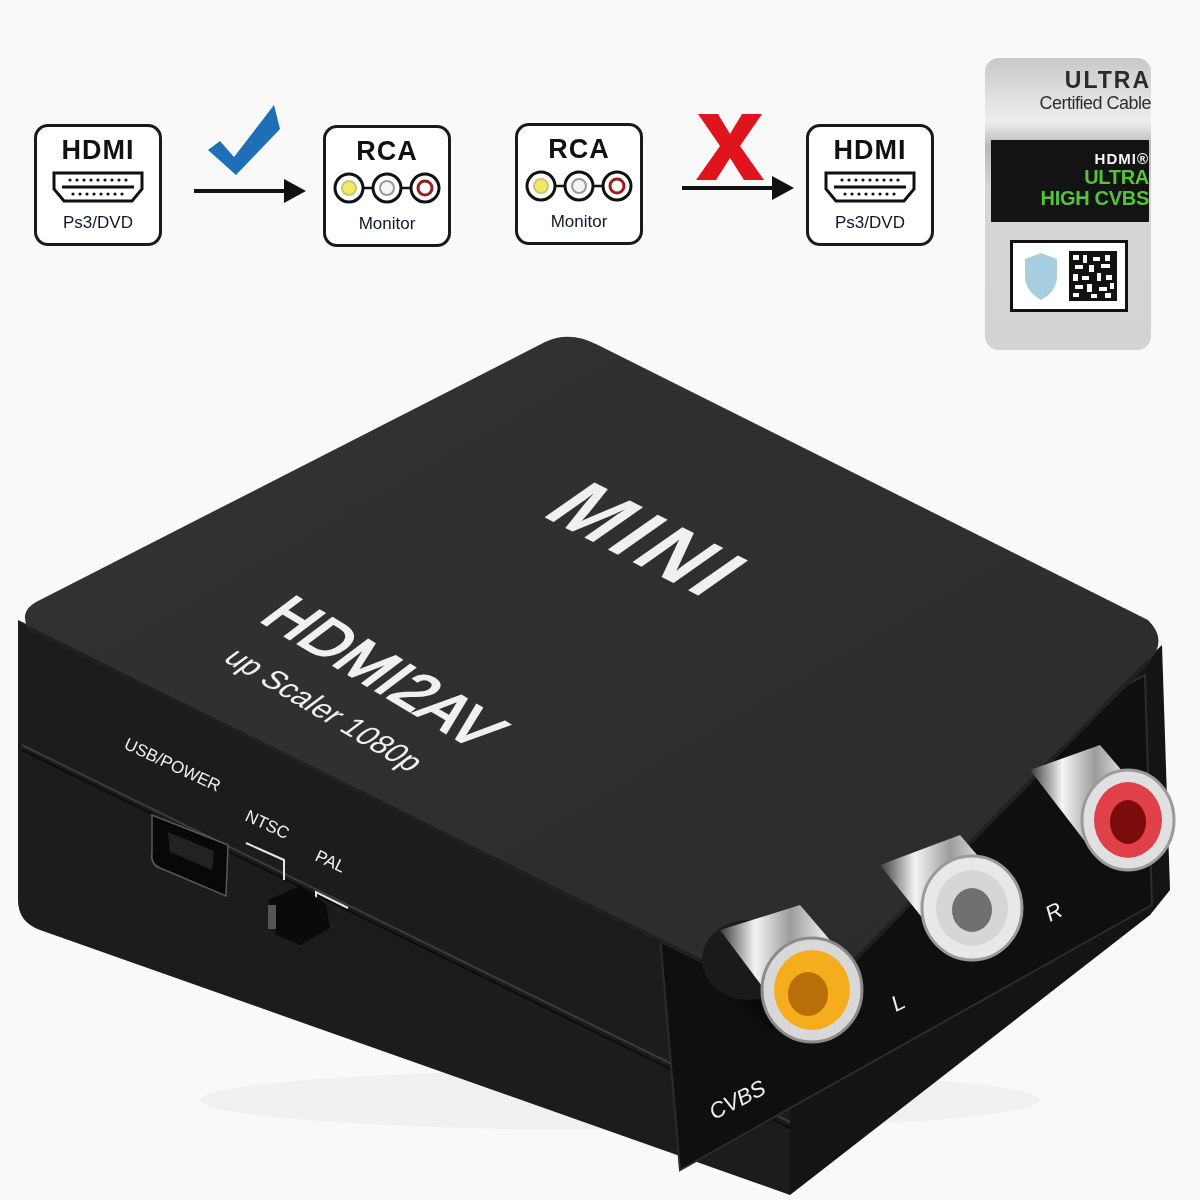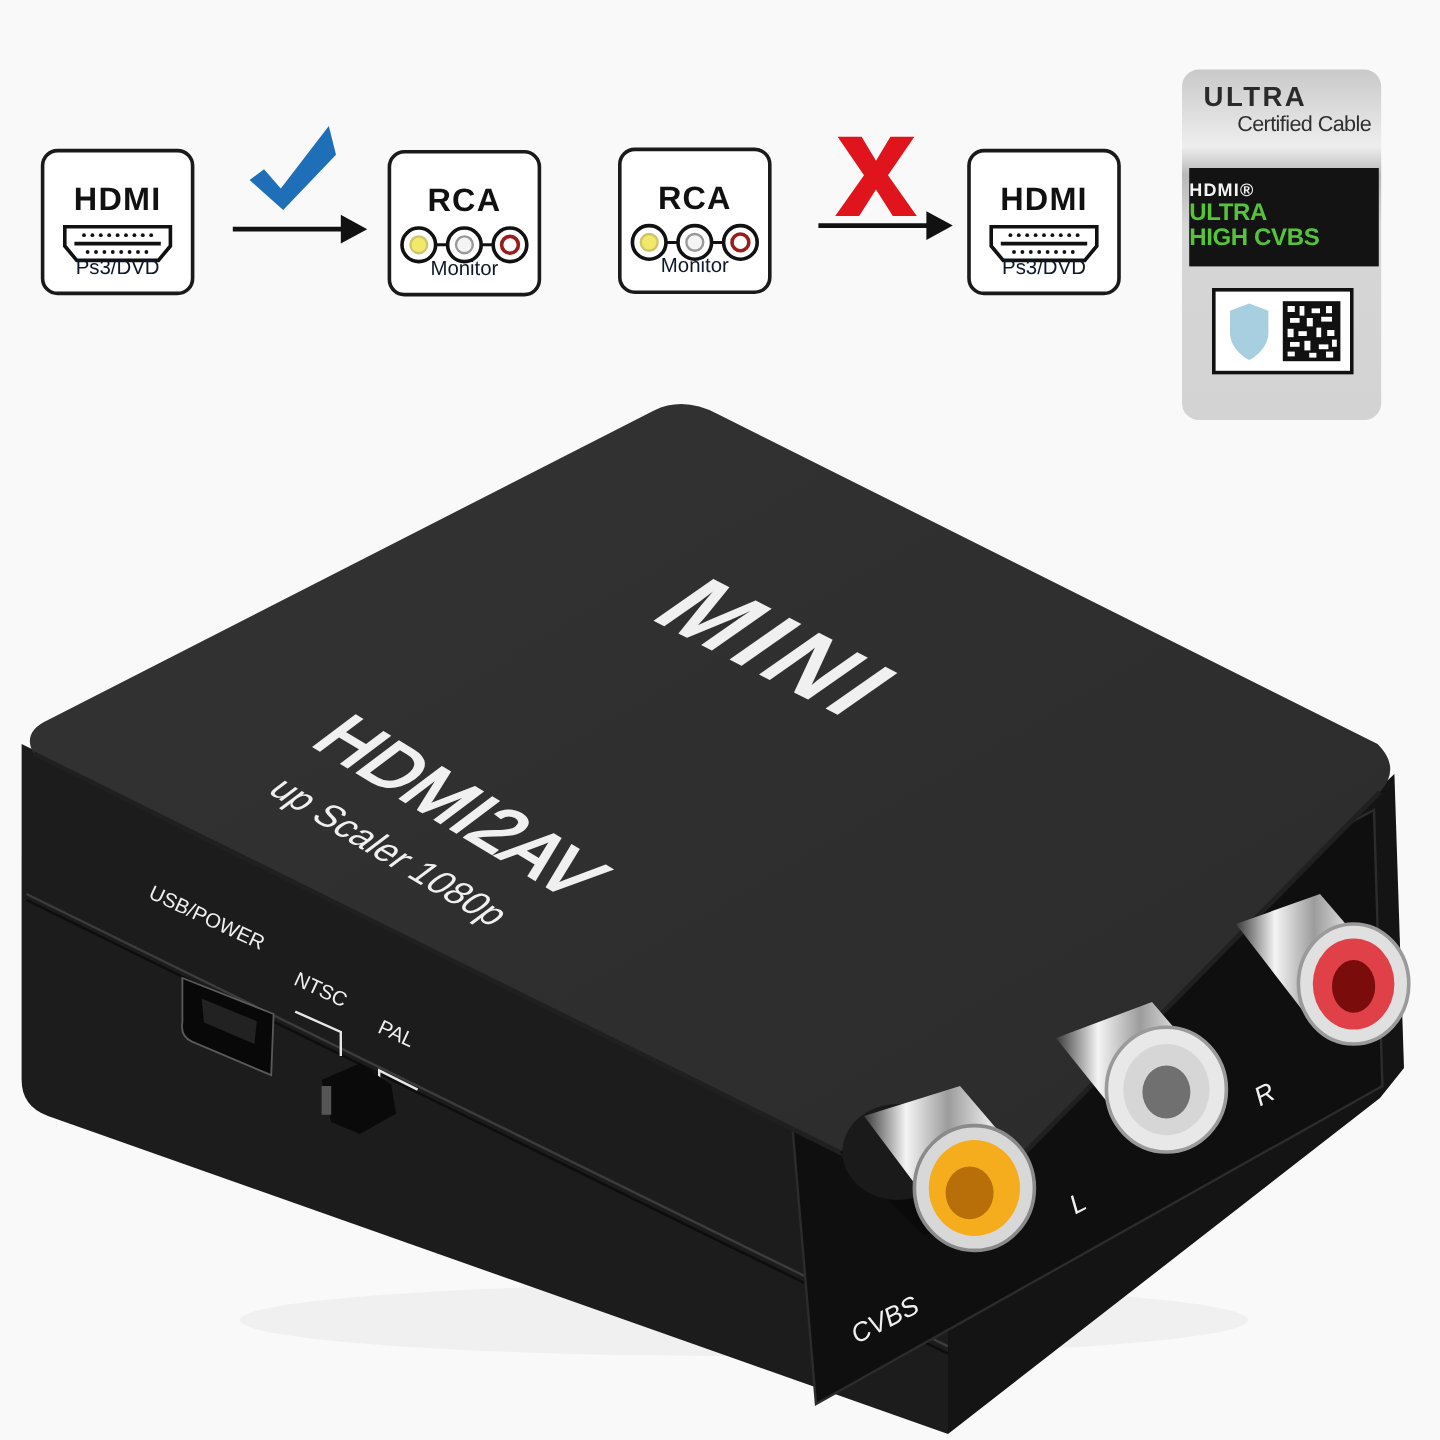--- a/index.html
+++ b/index.html
@@ -10,30 +10,30 @@
     position: relative;
   }
   .stage { position: absolute; left: 0; top: 0; width: 1200px; height: 1200px; }
   .compat-box {
     position: absolute; width: 128px; height: 122px;
     border: 3px solid #1a1a1a; border-radius: 14px; background: #fff;
     box-sizing: border-box; text-align: center;
   }
   .compat-box .title {
     font-weight: bold; font-size: 27px; color: #111; letter-spacing: 1px;
-    margin-top: 24px; line-height: 30px;
+    margin-top: 8px; line-height: 30px;
   }
   .compat-box .sub { font-size: 17px; color: #0f172a; position: absolute; left: 0; right: 0; bottom: 10px; }
   .compat-box svg { display: block; margin: 4px auto 0; }
   .arrow { position: absolute; }
   .badge {
     position: absolute; left: 985px; top: 58px; width: 166px; height: 292px;
     border-radius: 14px; box-sizing: border-box;
     background: linear-gradient(180deg, #c9c9c9 0%, #eeeeee 22%, #b9b9b9 30%, #d6d6d6 45%, #d3d3d3 100%);
-    text-align: left; overflow: hidden; padding-left: 18px;
+    text-align: right; overflow: hidden; padding-left: 18px;
   }
   .badge .b-ultra { font-weight: bold; font-size: 23px; color: #2a2a2a; letter-spacing: 2px; margin-top: 10px; line-height: 24px; }
   .badge .b-cert { font-size: 18px; color: #2f2f2f; line-height: 22px; letter-spacing: -0.5px; margin-left: 28px; }
   .badge .b-panel {
     position: absolute; left: 6px; top: 82px; width: 158px; height: 82px; background: #131313;
   }
   .badge .b-hdmi { color: #f4f4f4; font-weight: bold; font-size: 15px; margin-top: 11px; letter-spacing: 1px; line-height: 16px; }
   .badge .b-green { color: #56c43a; font-weight: bold; font-size: 20px; line-height: 21px; letter-spacing: -0.3px; }
   .badge .b-qrbox {
     position: absolute; left: 25px; top: 182px; width: 118px; height: 72px;

